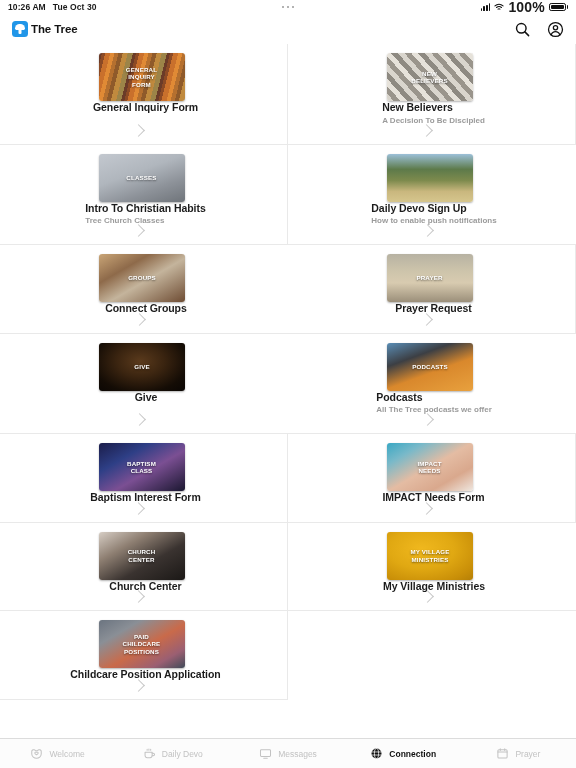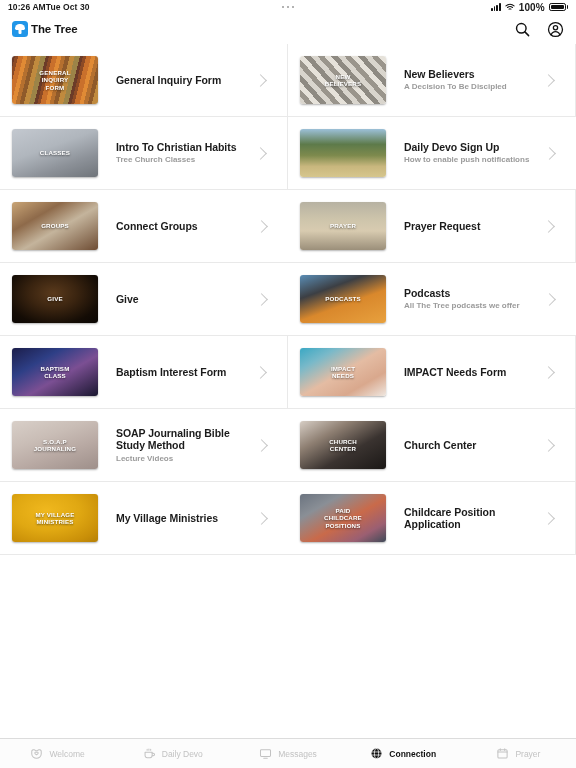--- a/index.html
+++ b/index.html
@@ -16,21 +16,21 @@
     height: 14px;
     display: flex;
     align-items: center;
     padding: 0 8px;
     font-size: 8.5px;
     color: #1a1a1a;
     font-weight: 600;
     letter-spacing: .1px;
     position: relative;
   }
-  .sb-left { display: flex; align-items: center; gap: 0; }
+  .sb-left { display: flex; align-items: center; gap: 7px; }
   .sb-center {
     position: absolute; left: 0; right: 0; top: 0; bottom: 0;
     display: flex; align-items: center; justify-content: center;
     pointer-events: none;
   }
   .dots { display: flex; gap: 2.5px; }
   .dots i { width: 2.5px; height: 2.5px; background: #9a9a9a; border-radius: 50%; display:block; }
   .sb-right {
     margin-left: auto; display: flex; align-items: center; gap: 4px;
   }
@@ -41,21 +41,21 @@
   .bars i:nth-child(3){height:6.2px}
   .bars i:nth-child(4){height:7.6px}
   .wifi { width: 10px; height: 8px; position: relative; }
   .battery { display: flex; align-items: center; }
   .batt-body {
     width: 17px; height: 8px; border: 1px solid #111; border-radius: 2.2px;
     padding: 1px; display: block;
   }
   .batt-fill { width: 100%; height: 100%; background: #111; border-radius: 1px; display: block; }
   .batt-cap { width: 1.3px; height: 3.4px; background: #111; border-radius: 0 1px 1px 0; margin-left: 1px; }
-  .pct { font-size: 10px; font-weight: 600; }
+  .pct { font-size: 14px; font-weight: 600; }
 
   
   .navbar {
     height: 30px;
     display: flex;
     align-items: center;
     padding: 0 12px;
     background: #ffffff;
   }
   .brand { display: flex; align-items: center; gap: 3px; }
@@ -88,20 +88,21 @@
   }
   .grid { display: flex; flex-wrap: wrap; }
   .cell {
     width: 50%;
     display: flex;
     align-items: center;
     padding: 9px 16px 9px 12px;
     border-bottom: 1px solid #e9e9e9;
     position: relative;
     min-height: 73px;
+    flex-direction: column;
   }
   .cell.left { border-right: 1px solid #e9e9e9; }
   .cell.empty { border-bottom: none; border-right: none; }
 
   .thumb {
     width: 86px; height: 48px; flex: none;
     border-radius: 3px;
     overflow: hidden;
     position: relative;
     box-shadow: 0 1px 2px rgba(0,0,0,.30);
@@ -350,33 +351,20 @@
           <div class="ov">
             <span>IMPACT
 NEEDS</span>
           </div>
         </div>
         <div class="celltext">
           <div class="celltitle">IMPACT Needs Form</div>
         </div>
         <div class="chev"></div>
       </div>
-      <div class="cell right">
-        <div class="thumb" style="background:linear-gradient(160deg,#d8cfc8 0%,#c9bdb6 35%,#b9aaa4 62%,#9e8f8a 100%);">
-          <div class="ov">
-            <span>S.O.A.P
-JOURNALING</span>
-          </div>
-        </div>
-        <div class="celltext">
-          <div class="celltitle">SOAP Journaling Bible Study Method</div>
-          <div class="cellsub">Lecture Videos</div>
-        </div>
-        <div class="chev"></div>
-      </div>
       <div class="cell left">
         <div class="thumb" style="background:linear-gradient(150deg,#d6cdc4 0%,#8e7f72 30%,#3a3330 62%,#1b1816 100%);">
           <div class="ov">
             <span>CHURCH
 CENTER</span>
           </div>
         </div>
         <div class="celltext">
           <div class="celltitle">Church Center</div>
         </div>

